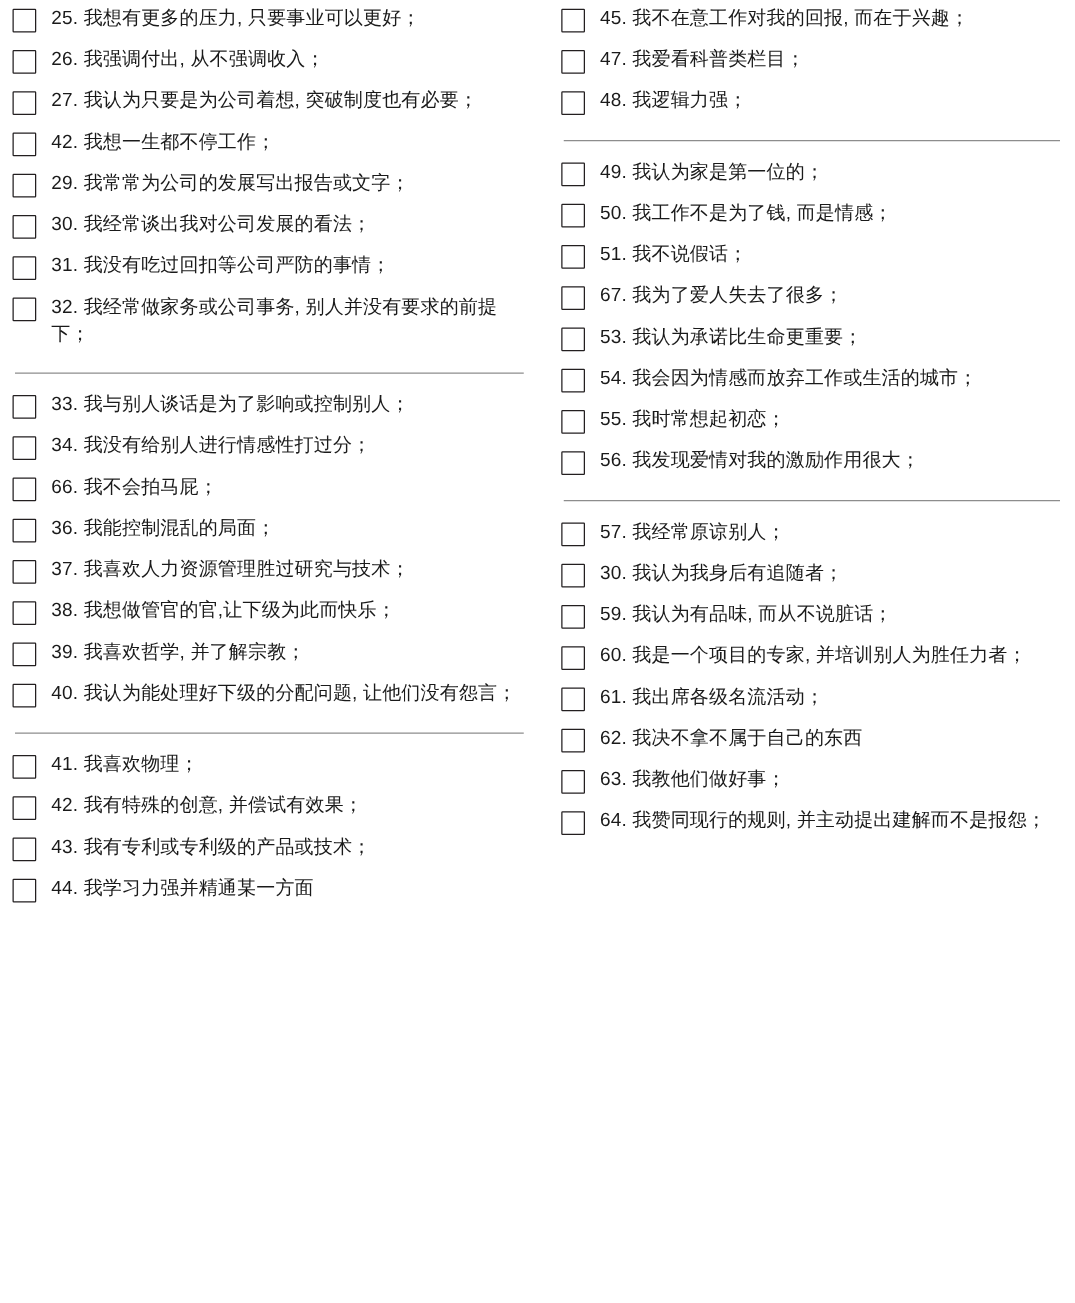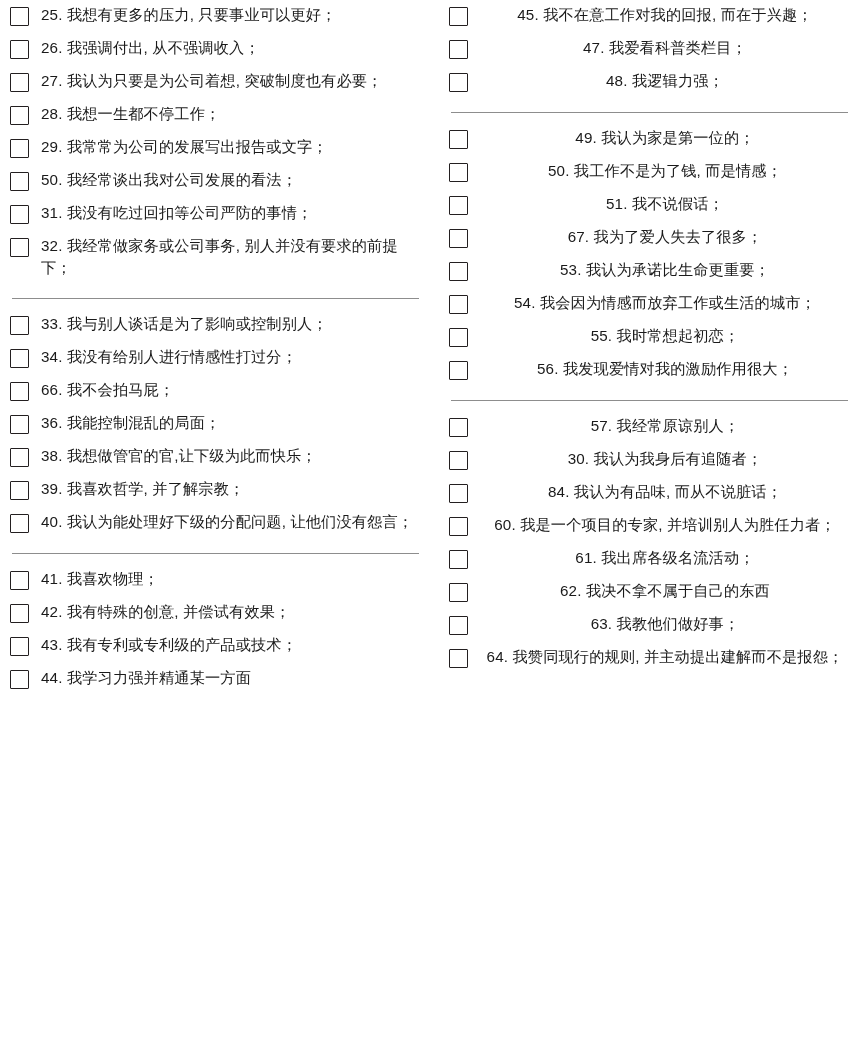--- a/index.html
+++ b/index.html
@@ -27,21 +27,20 @@
     display: flex;
     flex-direction: column;
   }
   .col-left {
     width: 430px;
     padding-right: 14px;
   }
   .col-right {
     width: 420px;
     padding-left: 14px;
-    text-align: center;
   }
   .qitem {
     display: flex;
     flex-direction: row;
     align-items: flex-start;
     margin: 0 0 11px 0;
   }
   .checkbox {
     flex: 0 0 auto;
     width: 17px;
@@ -81,29 +80,29 @@
       <div class="qitem">
         <div class="checkbox"></div>
         <div class="qtext">26. 我强调付出, 从不强调收入；</div>
       </div>
       <div class="qitem">
         <div class="checkbox"></div>
         <div class="qtext">27. 我认为只要是为公司着想, 突破制度也有必要；</div>
       </div>
       <div class="qitem">
         <div class="checkbox"></div>
-        <div class="qtext">28. 我想一生都不停工作；</div>
+        <div class="qtext">42. 我想一生都不停工作；</div>
       </div>
       <div class="qitem">
         <div class="checkbox"></div>
         <div class="qtext">29. 我常常为公司的发展写出报告或文字；</div>
       </div>
       <div class="qitem">
         <div class="checkbox"></div>
-        <div class="qtext">50. 我经常谈出我对公司发展的看法；</div>
+        <div class="qtext">30. 我经常谈出我对公司发展的看法；</div>
       </div>
       <div class="qitem">
         <div class="checkbox"></div>
         <div class="qtext">31. 我没有吃过回扣等公司严防的事情；</div>
       </div>
       <div class="qitem">
         <div class="checkbox"></div>
         <div class="qtext">32. 我经常做家务或公司事务, 别人并没有要求的前提下；</div>
       </div>
     </div>
@@ -122,20 +121,24 @@
       <div class="qitem">
         <div class="checkbox"></div>
         <div class="qtext">66. 我不会拍马屁；</div>
       </div>
       <div class="qitem">
         <div class="checkbox"></div>
         <div class="qtext">36. 我能控制混乱的局面；</div>
       </div>
       <div class="qitem">
         <div class="checkbox"></div>
+        <div class="qtext">37. 我喜欢人力资源管理胜过研究与技术；</div>
+      </div>
+      <div class="qitem">
+        <div class="checkbox"></div>
         <div class="qtext">38. 我想做管官的官,让下级为此而快乐；</div>
       </div>
       <div class="qitem">
         <div class="checkbox"></div>
         <div class="qtext">39. 我喜欢哲学, 并了解宗教；</div>
       </div>
       <div class="qitem">
         <div class="checkbox"></div>
         <div class="qtext">40. 我认为能处理好下级的分配问题, 让他们没有怨言；</div>
       </div>
@@ -224,21 +227,21 @@
       <div class="qitem">
         <div class="checkbox"></div>
         <div class="qtext">57. 我经常原谅别人；</div>
       </div>
       <div class="qitem">
         <div class="checkbox"></div>
         <div class="qtext">30. 我认为我身后有追随者；</div>
       </div>
       <div class="qitem">
         <div class="checkbox"></div>
-        <div class="qtext">84. 我认为有品味, 而从不说脏话；</div>
+        <div class="qtext">59. 我认为有品味, 而从不说脏话；</div>
       </div>
       <div class="qitem">
         <div class="checkbox"></div>
         <div class="qtext">60. 我是一个项目的专家, 并培训别人为胜任力者；</div>
       </div>
       <div class="qitem">
         <div class="checkbox"></div>
         <div class="qtext">61. 我出席各级名流活动；</div>
       </div>
       <div class="qitem">

